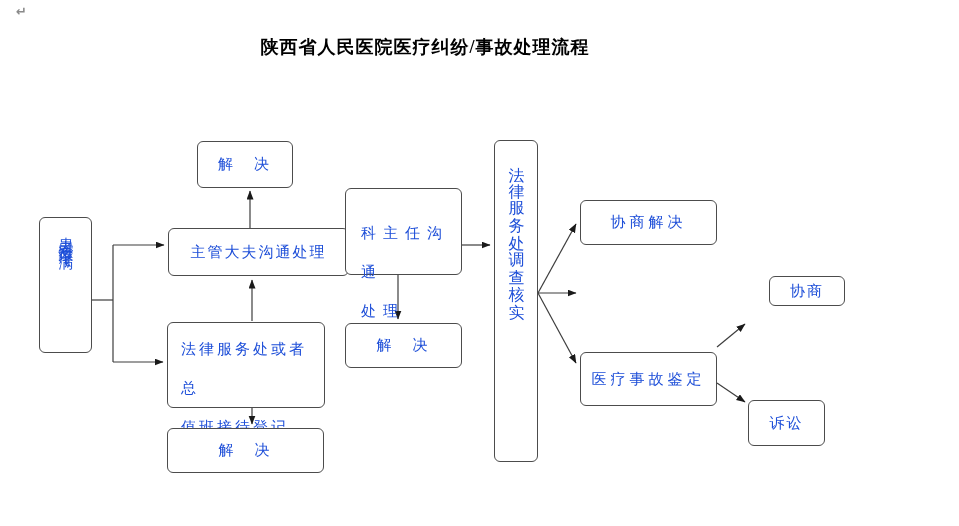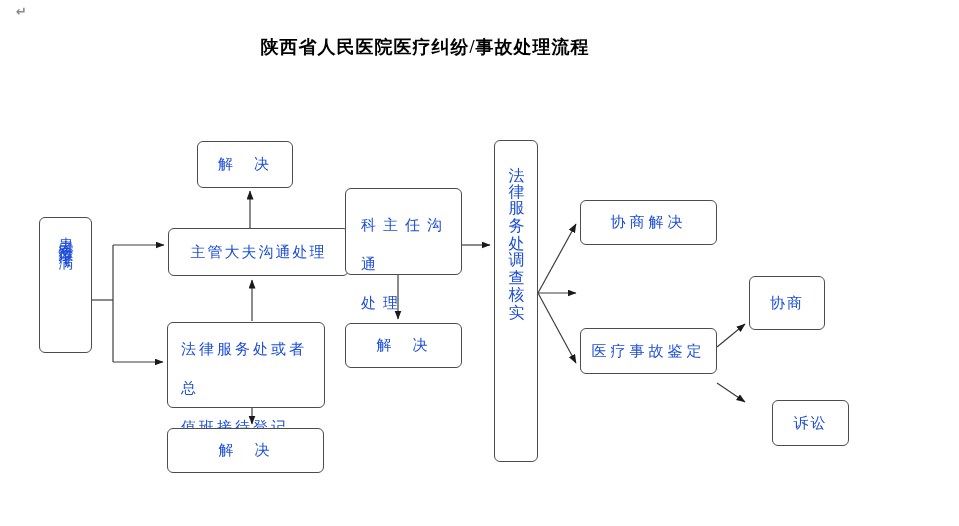--- a/index.html
+++ b/index.html
@@ -106,31 +106,31 @@
 
   <div class="node center-node" style="left:197px; top:141px; width:96px; height:47px;">解　决</div>
 
   <div class="node center-node" style="left:168px; top:228px; width:181px; height:48px; letter-spacing:2px;">主管大夫沟通处理</div>
 
   <div class="node multiline-node" style="left:167px; top:322px; width:158px; height:86px; padding-left:13px; letter-spacing:3px;">法律服务处或者总
 值班接待登记</div>
 
   <div class="node center-node" style="left:167px; top:428px; width:157px; height:45px;">解　决</div>
 
-  <div class="node multiline-node" style="left:345px; top:188px; width:117px; height:87px; padding-left:15px; letter-spacing:7px; padding-top:16px;">科主任沟通
+  <div class="node multiline-node" style="left:345px; top:188px; width:117px; height:87px; padding-left:15px; letter-spacing:7px; padding-top:24px;">科主任沟通
 处理</div>
 
   <div class="node center-node" style="left:345px; top:323px; width:117px; height:45px;">解　决</div>
 
   <div class="node vert-node" style="left:494px; top:140px; width:44px; height:322px;">
     <span style="letter-spacing:17px; padding-top:13px; font-size:16px;">法律服务处调查核实</span>
   </div>
 
   <div class="node center-node" style="left:580px; top:200px; width:137px; height:45px; letter-spacing:4px;text-align:center;">协商解决</div>
 
 
-  <div class="node center-node" style="left:580px; top:328px; width:137px; height:46px; letter-spacing:4px;">医疗事故鉴定</div>
+  <div class="node center-node" style="left:580px; top:352px; width:137px; height:54px; letter-spacing:4px;">医疗事故鉴定</div>
 
-  <div class="node center-node" style="left:749px; top:276px; width:76px; height:54px; letter-spacing:2px;text-align:right;">协商</div>
+  <div class="node center-node" style="left:769px; top:276px; width:76px; height:30px; letter-spacing:2px;text-align:right;">协商</div>
 
-  <div class="node center-node" style="left:748px; top:400px; width:77px; height:46px; letter-spacing:2px;margin-left:24px;">诉讼</div>
+  <div class="node center-node" style="left:748px; top:400px; width:77px; height:46px; letter-spacing:2px;">诉讼</div>
 
 </div>
 
 </body></html>

